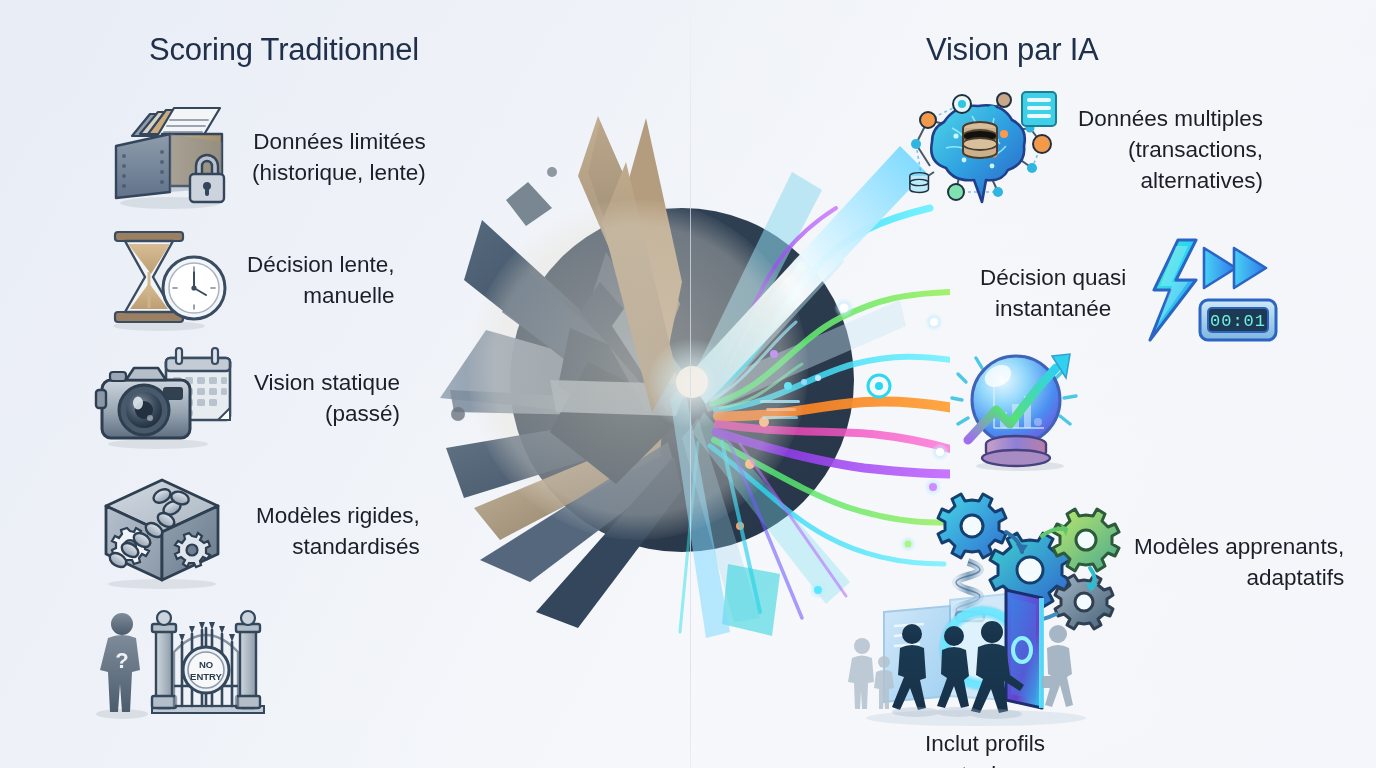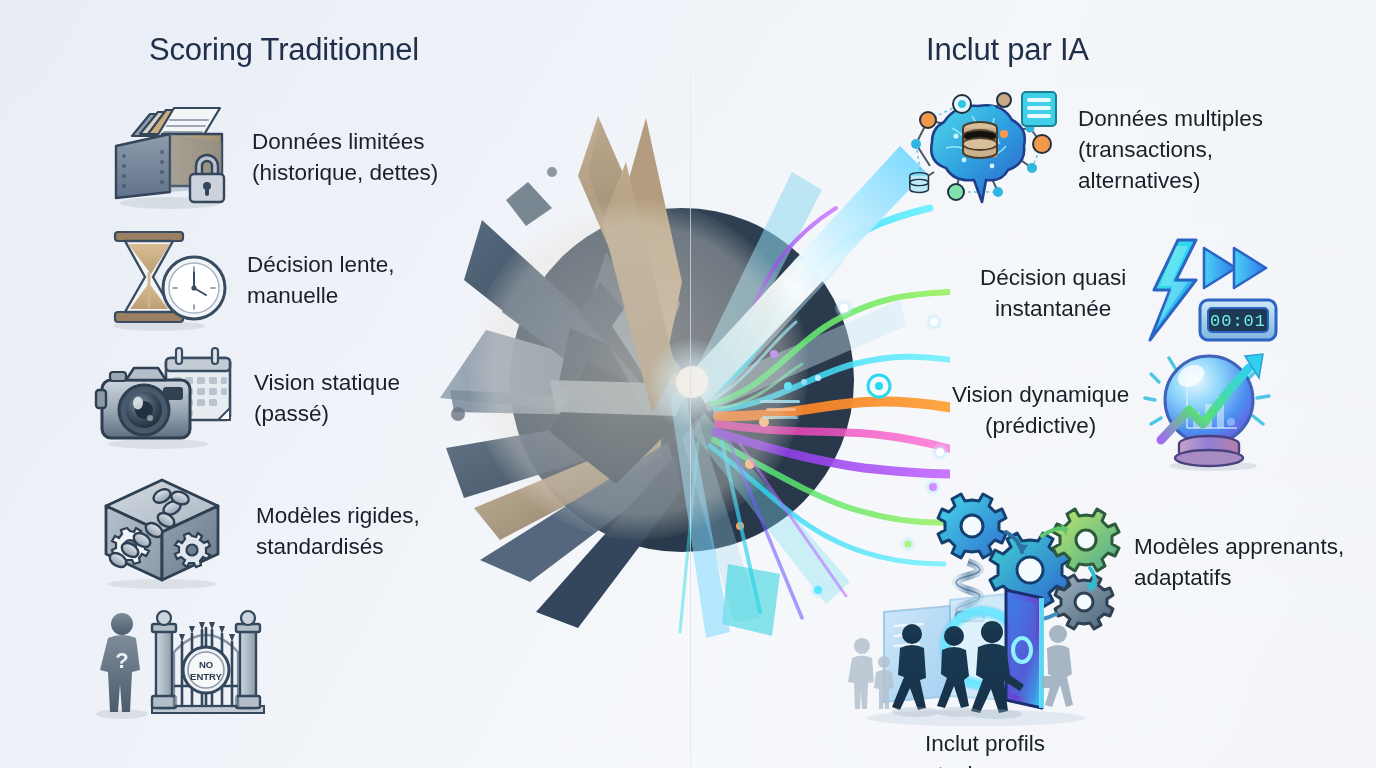--- a/index.html
+++ b/index.html
@@ -27,21 +27,21 @@
     color:#20304a;white-space:nowrap;
   }
   #title-left{left:149px;top:32px;}
   #title-right{left:926px;top:32px;}
 
   
   .row{position:absolute;display:flex;align-items:center;}
   .row .txt{
     font-size:22.5px;line-height:31px;color:#1b1f27;white-space:pre-line;
   }
-  .row.right-text .txt{margin-left:18px;}
+  .row.right-text .txt{margin-left:18px;text-align:right;}
   .row.left-text .txt{margin-right:16px;text-align:center;}
   .icon{position:relative;flex:0 0 auto;}
   .icon svg{display:block;overflow:visible;}
 
   
   #row-l1{left:104px;top:104px;}
   #row-l2{left:99px;top:228px;}
   #row-l3{left:96px;top:344px;}
   #row-l4{left:88px;top:472px;}
   #row-l5{left:88px;top:598px;}
@@ -226,21 +226,21 @@
         <polygon points="256,266 470,34 496,60 276,292" fill="url(#gFlare)" opacity=".95"></polygon>
         <polygon points="254,270 300,520 276,526 240,286" fill="#7fd8ff" opacity=".55"></polygon>
         <circle cx="262" cy="272" r="46" fill="url(#gGlow)"></circle>
         <circle cx="262" cy="270" r="16" fill="#ffffff" opacity=".95"></circle>
       </g>
     </svg>
     <div class="center-split"></div>
   </div>
 
   <div class="title" id="title-left">Scoring Traditionnel</div>
-  <div class="title" id="title-right">Inclut par IA</div>
+  <div class="title" id="title-right">Vision par IA</div>
 
   <div class="row right-text" id="row-l1">
     <span class="icon">
       <svg width="130" height="106" viewBox="0 0 130 106">
         <defs>
           <linearGradient id="boxG" x1="0" y1="0" x2="0" y2="1">
             <stop offset="0%" stop-color="#8e9cab"></stop>
               <stop offset="100%" stop-color="#61728a"></stop>
           </linearGradient>
           <linearGradient id="boxG2" x1="0" y1="0" x2="1" y2="0">
@@ -275,21 +275,21 @@
             <circle cx="58" cy="78" r="2"></circle>
         </g>
 
         <path d="M92,62 a11,11 0 0 1 22,0 l0,10 -6,0 0,-10 a5,5 0 0 0 -10,0 l0,10 -6,0 Z" fill="#b9c2cc" stroke="#34465c" stroke-width="2.4" stroke-linejoin="round"></path>
         <rect x="86" y="70" width="34" height="28" rx="4" fill="#ccd3dc" stroke="#34465c" stroke-width="2.4"></rect>
         <circle cx="103" cy="82" r="4" fill="#34465c"></circle>
         <rect x="101" y="83" width="4" height="9" rx="2" fill="#34465c"></rect>
       </svg>
     </span>
     <span class="txt">Données limitées
-(historique, dettes)</span>
+(historique, lente)</span>
   </div>
 
   <div class="row right-text" id="row-l2">
     <span class="icon">
       <svg width="130" height="104" viewBox="0 0 130 104">
         <defs>
           <linearGradient id="sandG" x1="0" y1="0" x2="0" y2="1">
             <stop offset="0%" stop-color="#d8bd95"></stop>
               <stop offset="100%" stop-color="#bc9e72"></stop>
           </linearGradient>
@@ -613,22 +613,20 @@
         </g>
 
         <rect x="58" y="60" width="76" height="40" rx="8" fill="url(#timerG)" stroke="#2b64c4" stroke-width="3"></rect>
         <rect x="66" y="68" width="60" height="24" rx="4" fill="#1d3a52" stroke="#2b64c4" stroke-width="2"></rect>
         <text x="96" y="86" font-family="Liberation Mono, DejaVu Sans Mono, monospace" font-size="17" fill="#6ff0e8" text-anchor="middle" letter-spacing="1">00:01</text>
       </svg>
     </span>
   </div>
 
   <div class="row left-text" id="row-r3">
-    <span class="txt">Vision dynamique
-(prédictive)</span>
     <span class="icon">
       <svg width="132" height="124" viewBox="0 0 132 124">
         <defs>
           <radialGradient id="ballG" cx="35%" cy="28%" r="78%">
             <stop offset="0%" stop-color="#e8f7ff"></stop>
               <stop offset="35%" stop-color="#8fd6fb"></stop>
             <stop offset="75%" stop-color="#4a8df0"></stop>
               <stop offset="100%" stop-color="#6b5de0"></stop>
           </radialGradient>
           <linearGradient id="baseG" x1="0" y1="0" x2="1" y2="0">

